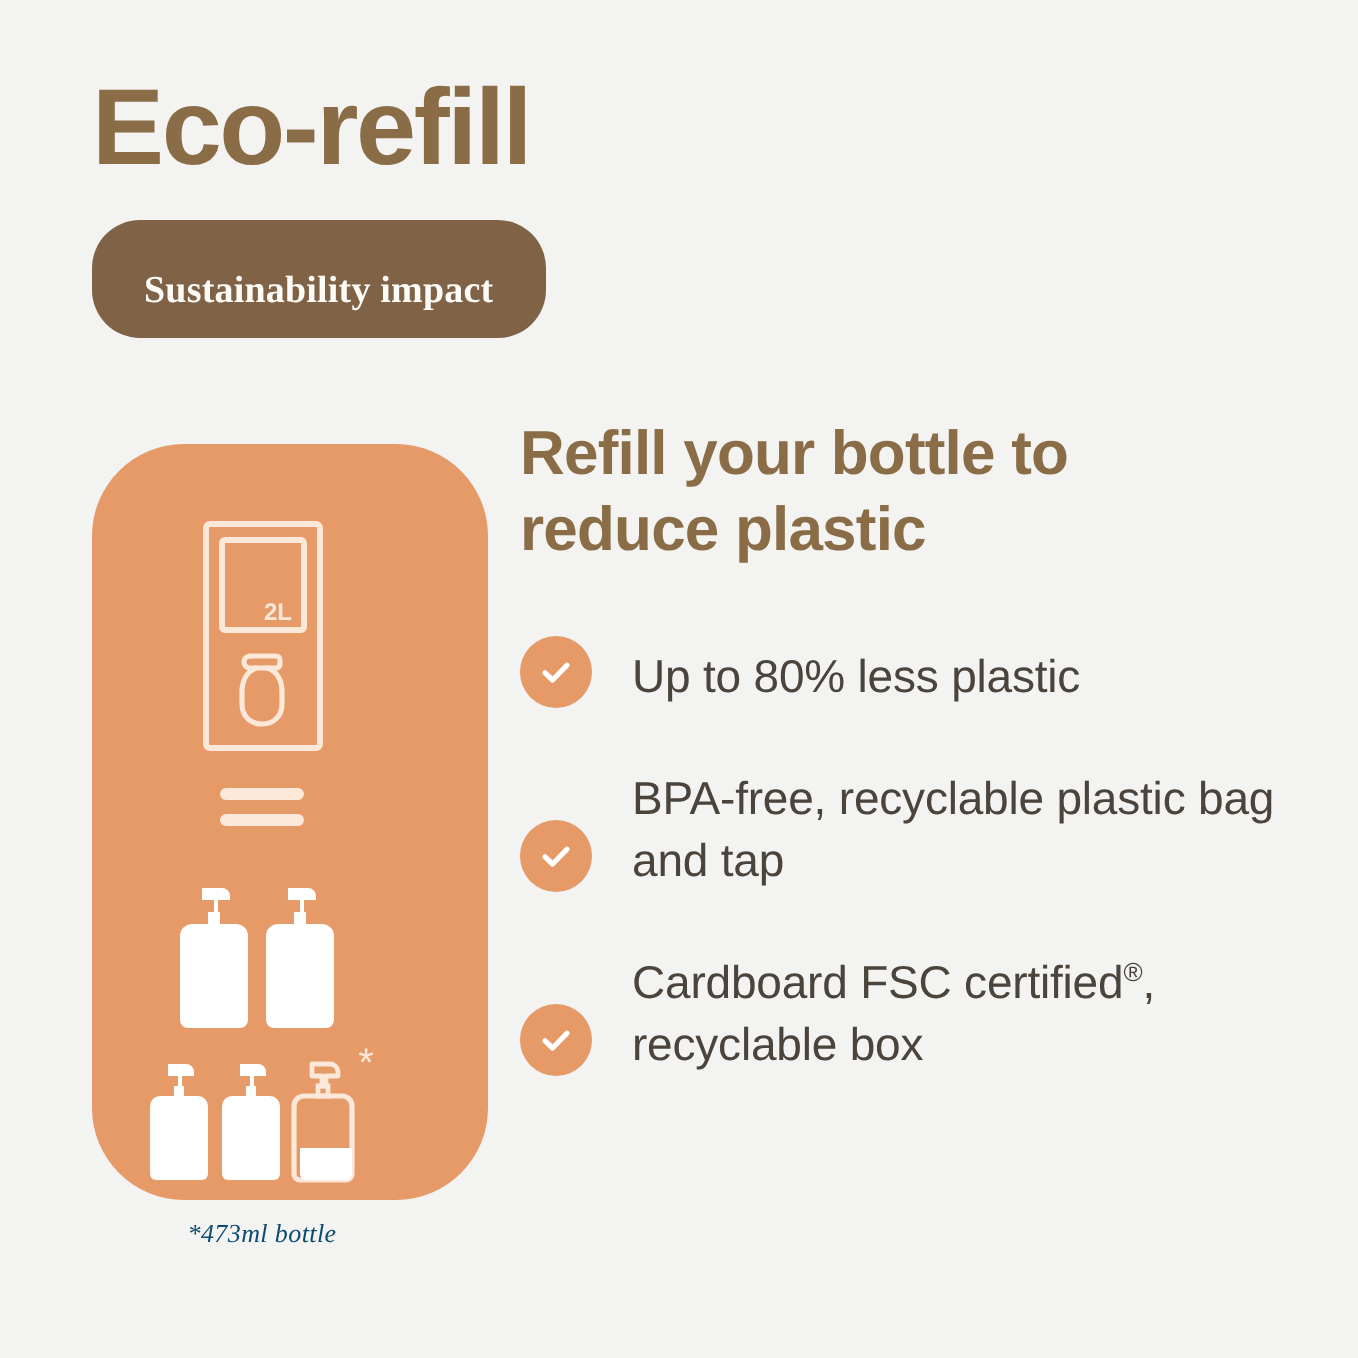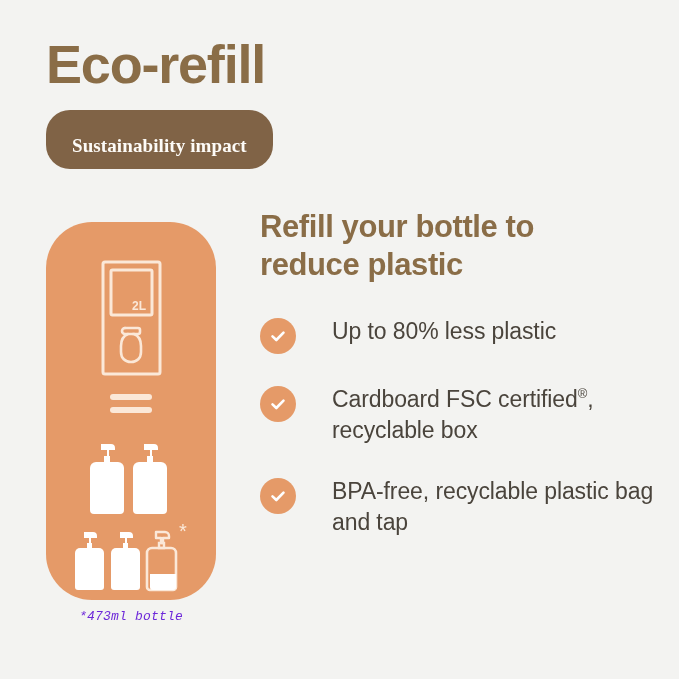--- a/index.html
+++ b/index.html
@@ -57,36 +57,36 @@
   
   .illustration-wrap {
     position: absolute;
     left: 46px;
     top: 222px;
     width: 170px;
   }
 
   .illustration-card {
     position: relative;
-    width: 170px;
+    width: 198px;
     height: 378px;
     background: #e59a68;
     border-radius: 46px;
     overflow: hidden;
   }
 
   .svg-art { display: block; width: 170px; height: 378px; }
 
   .footnote {
     margin-top: 9px;
     text-align: center;
     font-size: 13px;
     font-style: italic;
-    color: #6d28d9;
-    font-family: Liberation Mono, monospace;
+    color: #0c4a6e;
+    font-family: Liberation Serif, serif;
     letter-spacing: 0.2px;
   }
 
   
   .content {
     position: absolute;
     left: 260px;
     top: 208px;
     width: 400px;
   }
@@ -100,23 +100,22 @@
     max-width: 340px;
   }
 
   .feature-list {
     margin-top: 32px;
     list-style: none;
   }
 
   .feature-item {
     display: flex;
-    align-items: flex-start;
+    align-items: flex-end;
     margin-bottom: 30px;
-    gap: 16px;
   }
 
   .check-circle {
     flex: 0 0 auto;
     width: 36px;
     height: 36px;
     border-radius: 50%;
     background: #e59a68;
     display: flex;
     align-items: center;
@@ -232,28 +231,28 @@
         </span>
         <span class="feature-text">Up to 80% less plastic</span>
       </li>
 
       <li class="feature-item">
         <span class="check-circle">
           <svg width="20" height="20" viewBox="0 0 20 20" aria-hidden="true">
             <path d="M4.5 10.4 L8.3 14 L15.5 6.6" fill="none" stroke="#ffffff" stroke-width="2.6" stroke-linecap="round" stroke-linejoin="round"></path>
           </svg>
         </span>
-        <span class="feature-text"><span>Cardboard FSC certified</span><span class="reg">®</span><span>, recyclable box</span></span>
+        <span class="feature-text">BPA-free, recyclable plastic bag and tap</span>
       </li>
 
       <li class="feature-item">
         <span class="check-circle">
           <svg width="20" height="20" viewBox="0 0 20 20" aria-hidden="true">
             <path d="M4.5 10.4 L8.3 14 L15.5 6.6" fill="none" stroke="#ffffff" stroke-width="2.6" stroke-linecap="round" stroke-linejoin="round"></path>
           </svg>
         </span>
-        <span class="feature-text">BPA-free, recyclable plastic bag and tap</span>
+        <span class="feature-text"><span>Cardboard FSC certified</span><span class="reg">®</span><span>, recyclable box</span></span>
       </li>
 
     </ul>
   </div>
 
 </div>
 
 </body></html>

